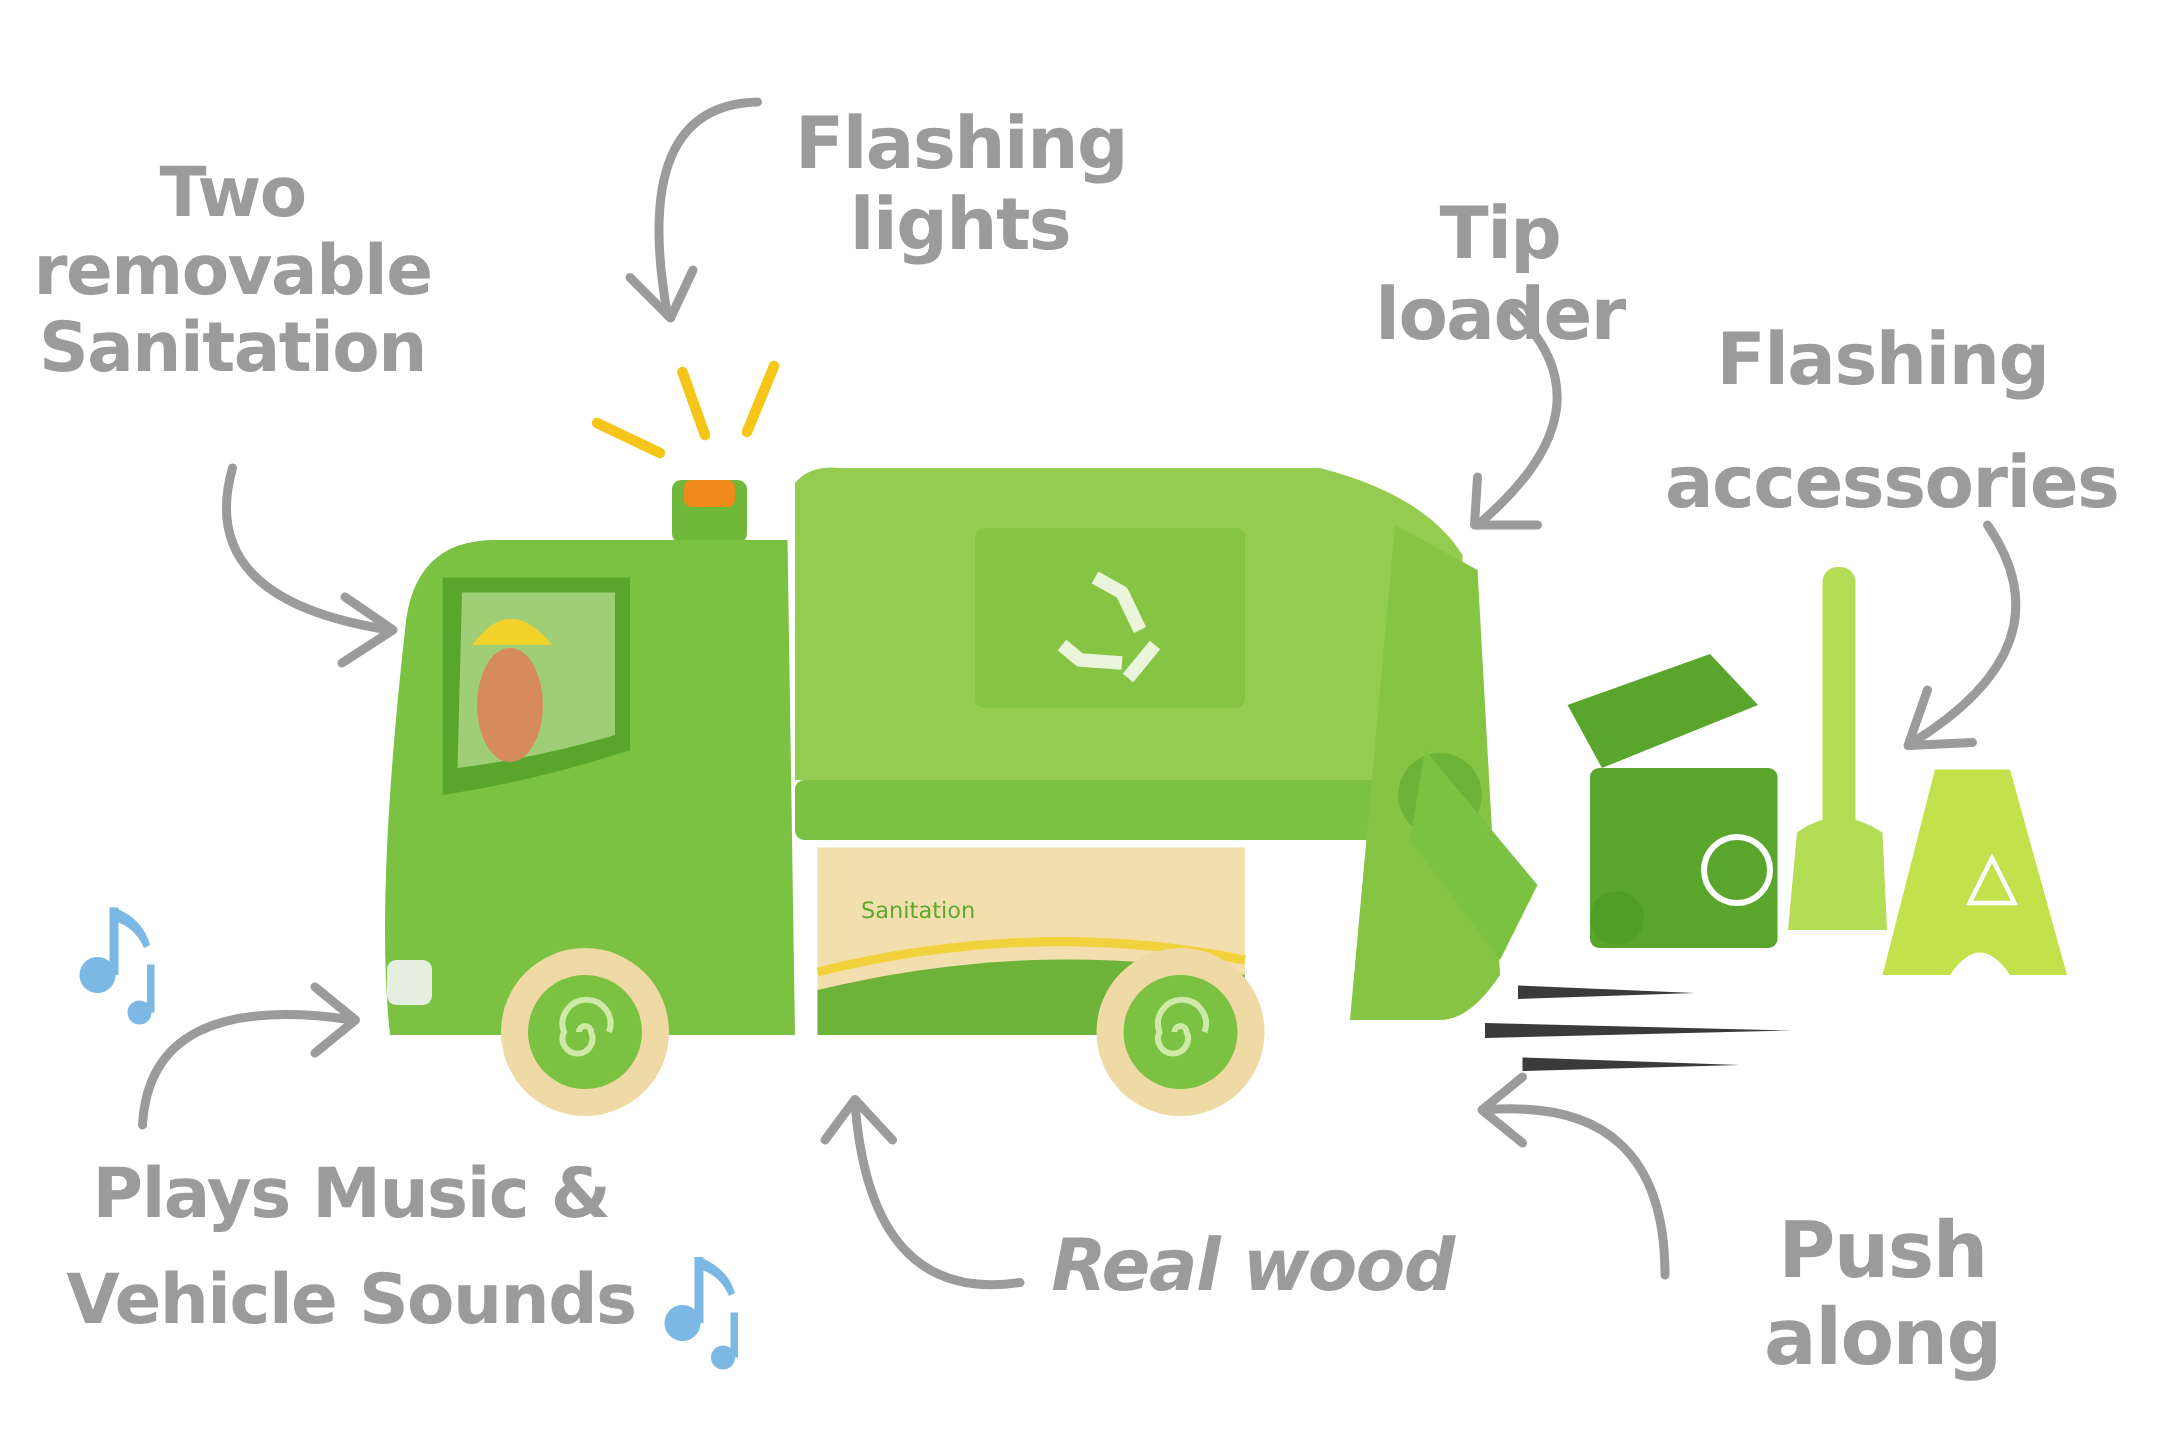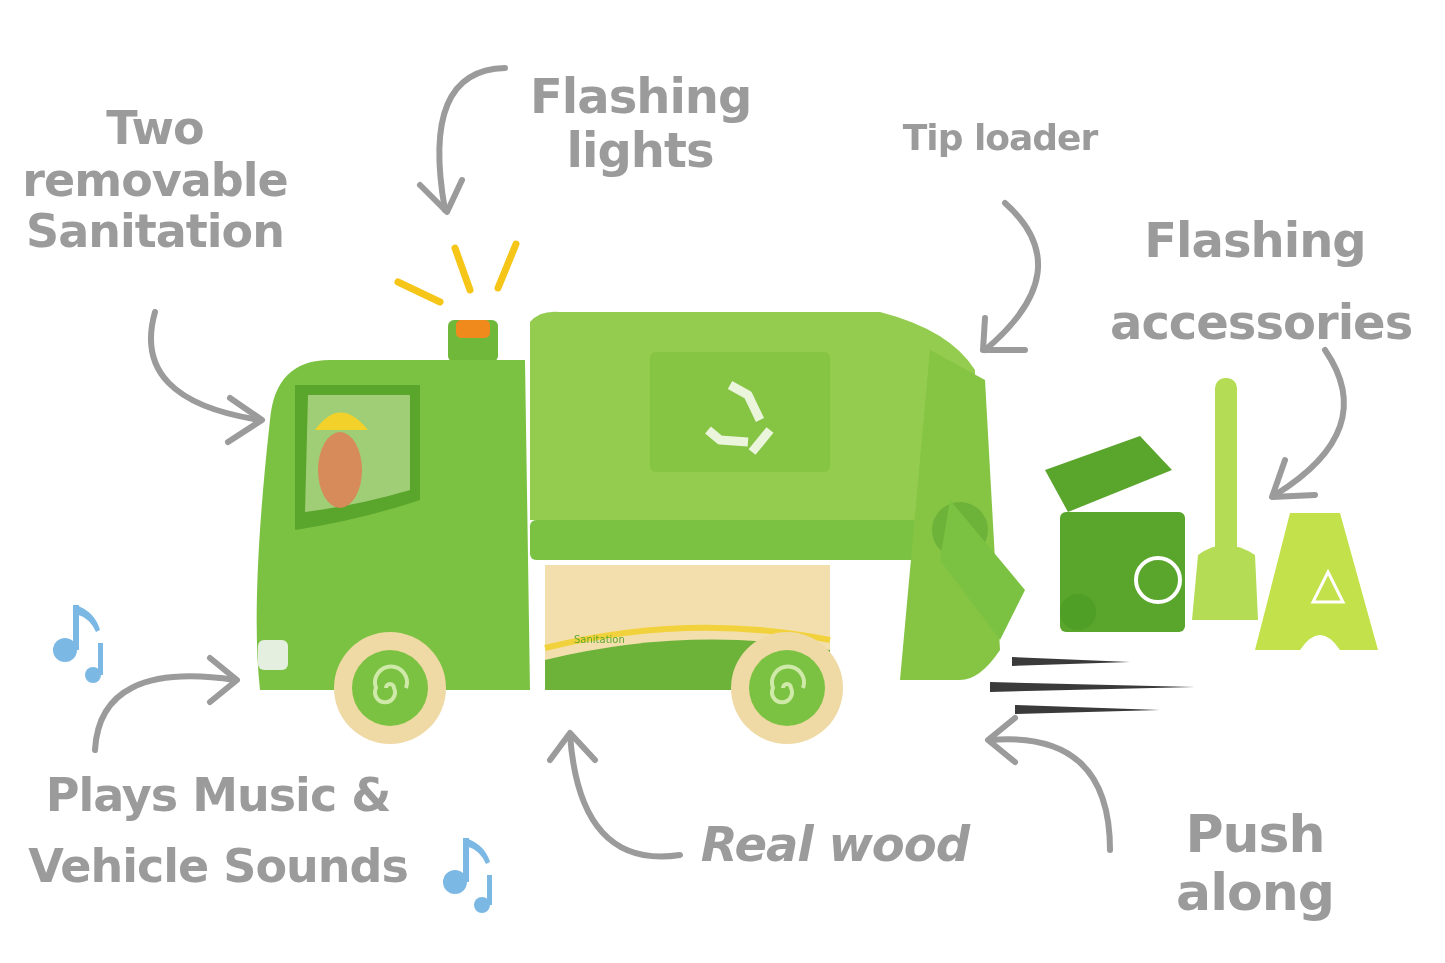--- a/index.html
+++ b/index.html
@@ -1,26 +1,26 @@
 <!DOCTYPE html>
 <html><head>
 <meta charset="utf-8">
 <style>
   html,body{margin:0;padding:0;background:#ffffff;}
   body{width:1445px;height:963px;position:relative;overflow:hidden;font-family:"DejaVu Sans",sans-serif;}
   .label{position:absolute;color:#9b9b9b;font-family:"DejaVu Sans",sans-serif;font-weight:bold;text-align:center;line-height:1.12;letter-spacing:-1px;}
   .l-figurines{left:20px;top:103px;width:270px;font-size:46px;}
   .l-flash{left:530px;top:70px;width:220px;font-size:48px;}
-  .l-tip{left:870px;top:118px;width:260px;font-size:36px;}
+  .l-tip{left:870px;top:130px;width:260px;font-size:48px;}
   .l-clean{left:1110px;top:200px;width:290px;font-size:48px;line-height:1.7;}
-  .l-music{left:8px;top:760px;width:420px;font-size:46px;line-height:1.55;text-align:center;}
+  .l-music{left:24px;top:760px;width:420px;font-size:46px;line-height:1.55;text-align:center;}
   .l-wood{left:700px;top:818px;width:270px;font-size:48px;font-style:italic;}
   .l-push{left:1115px;top:805px;width:280px;font-size:52px;}
   svg.scene{position:absolute;left:0;top:0;}
-  .sanitation{position:absolute;left:574px;top:598px;color:#5da82a;font-size:10px;font-family:"DejaVu Sans",sans-serif;margin-top:36px;}
+  .sanitation{position:absolute;left:574px;top:598px;color:#5da82a;font-size:15px;font-family:"DejaVu Sans",sans-serif;}
 </style>
 </head>
 <body>
 
 <svg class="scene" width="1445" height="963" viewBox="0 0 1445 963" xmlns="http://www.w3.org/2000/svg">
 
   <g stroke="#f5c518" stroke-width="7" stroke-linecap="round">
     <line x1="398" y1="282" x2="440" y2="302"></line>
     <line x1="455" y1="248" x2="470" y2="290"></line>
     <line x1="516" y1="244" x2="498" y2="288"></line>

